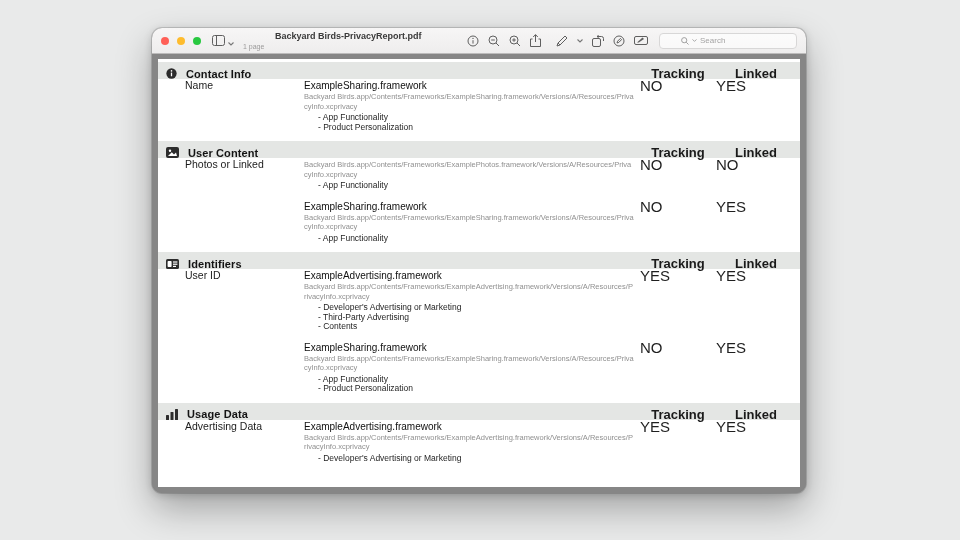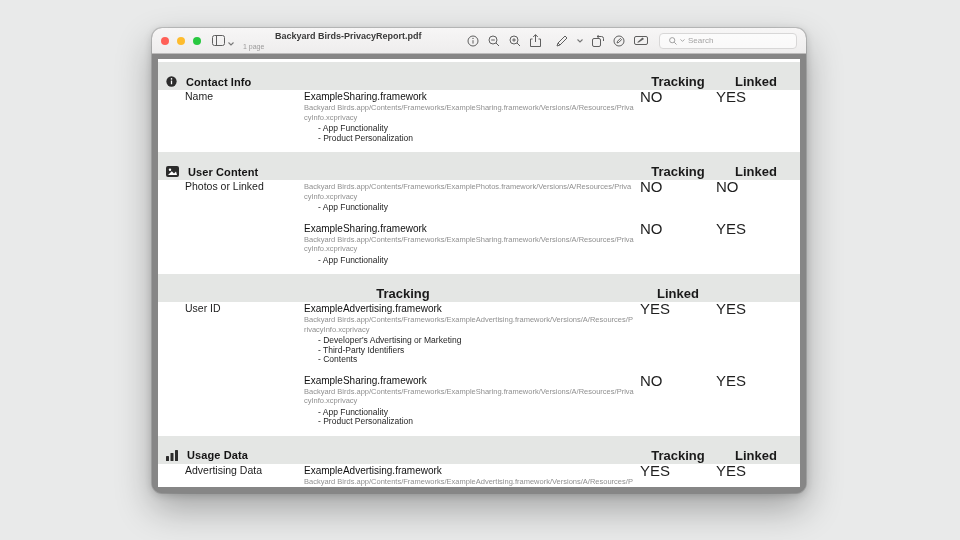--- a/index.html
+++ b/index.html
@@ -21,30 +21,30 @@
   .tl { width:8px; height:8px; border-radius:50%; }
   .sidebar-ctl { display:flex; align-items:center; gap:3px; margin-left:11px; color:#5f5f5f; }
   .title-block { margin-left:9px; line-height:1; }
   .tb-title { font-size:9px; font-weight:bold; color:#3a3a3a;padding-left:32px; }
   .tb-sub { font-size:7px; color:#9b9a9a; margin-top:2px; }
   .tools { margin-left:auto; display:flex; align-items:center; gap:9px; color:#5f5f5f; }
   .tools svg { display:block; }
   .search-field {
     width:138px; height:16px; border:1px solid #d8d7d7; border-radius:4px;
     background:rgba(255,255,255,0.62); display:flex; align-items:center; gap:3px;
-    padding:0 9px; color:#a5a4a4; font-size:8px; margin-left:2px;
+    padding:0 21px; color:#a5a4a4; font-size:8px; margin-left:2px;
   }
 
   
   .content-frame { position:absolute; left:0; right:0; top:27px; bottom:0; background:#868686; padding:4px 6px 6px 6px; }
   .page { background:#ffffff; width:100%; height:100%; overflow:hidden; padding-top:3px; }
 
   .sec-bar {
-    height:28px; background:#e4e6e4; display:grid;
-    grid-template-columns:1fr 76px 80px; align-items:center; padding:11px 4px 0 8px;
+    height:17px; background:#e4e6e4; display:grid;
+    grid-template-columns:1fr 76px 80px; align-items:center; padding:4px 4px 0 8px;
   }
   .sec-titlewrap { display:flex; align-items:center; gap:9px; }
   .sec-title { font-size:11px; font-weight:bold; color:#141414; letter-spacing:0.1px; }
   .col-h { font-size:13px; font-weight:bold; color:#1a1a1a; text-align:center; }
   .sec-icon { display:flex; align-items:center; }
   .sec-icon svg { display:block; }
 
   .sec-rows { padding:1px 0 9px; }
   .entry {
     display:grid; grid-template-columns:119px minmax(0,1fr) 76px 80px;
@@ -239,32 +239,44 @@
                 </div>
     </div>
     <div class="val">NO</div>
     <div class="val">YES</div>
   </div>
 </div>
   </section>
 
   <section>
     <div class="sec-bar">
+      <div class="sec-titlewrap">
+        <span class="sec-icon">
+                <svg width="13" height="10" viewBox="0 0 13 10">
+                  <rect x="0" y="0" width="13" height="10" rx="1.6" fill="#2c2c2c"></rect>
+                  <rect x="1.6" y="2" width="4" height="6" rx="0.8" fill="#fff"></rect>
+                  <rect x="7" y="2.4" width="4.4" height="1.2" fill="#fff"></rect>
+                  <rect x="7" y="4.6" width="4.4" height="1.2" fill="#fff"></rect>
+                  <rect x="7" y="6.8" width="3" height="1.2" fill="#fff"></rect>
+                </svg>
+              </span>
+        <span class="sec-title">Identifiers</span>
+      </div>
       <span class="col-h">Tracking</span>
       <span class="col-h">Linked</span>
     </div>
     <div class="sec-rows">
   <div class="entry">
     <div class="row-label">User ID</div>
     <div class="fw-cell">
       <div class="fw-name">ExampleAdvertising.framework</div>
       <div class="fw-path">Backyard Birds.app/Contents/Frameworks/ExampleAdvertising.framework/Versions/A/Resources/PrivacyInfo.xcprivacy</div>
       <div class="fw-purposes">
                   <div class="purpose">Developer's Advertising or Marketing</div>
-                  <div class="purpose">Third-Party Identifiers</div>
+                  <div class="purpose">Third-Party Advertising</div>
                   <div class="purpose">Contents</div>
                 </div>
     </div>
     <div class="val">YES</div>
     <div class="val">YES</div>
   </div>
 
   <div class="entry">
     <div class="row-label"></div>
     <div class="fw-cell">

